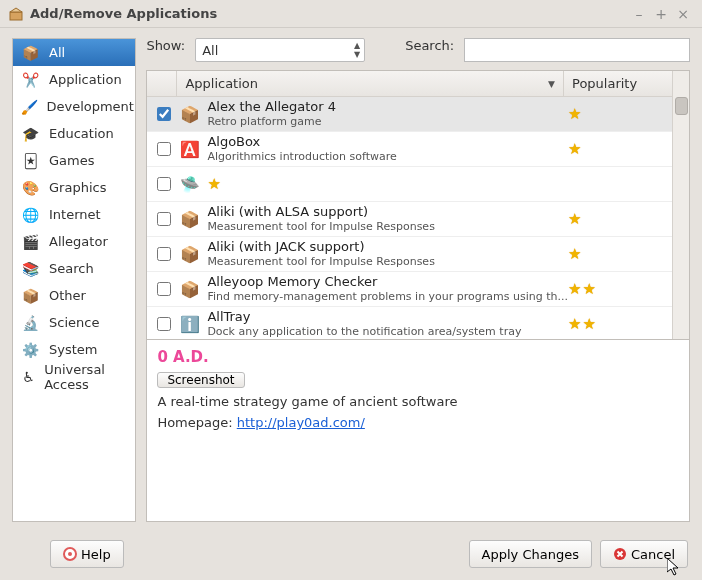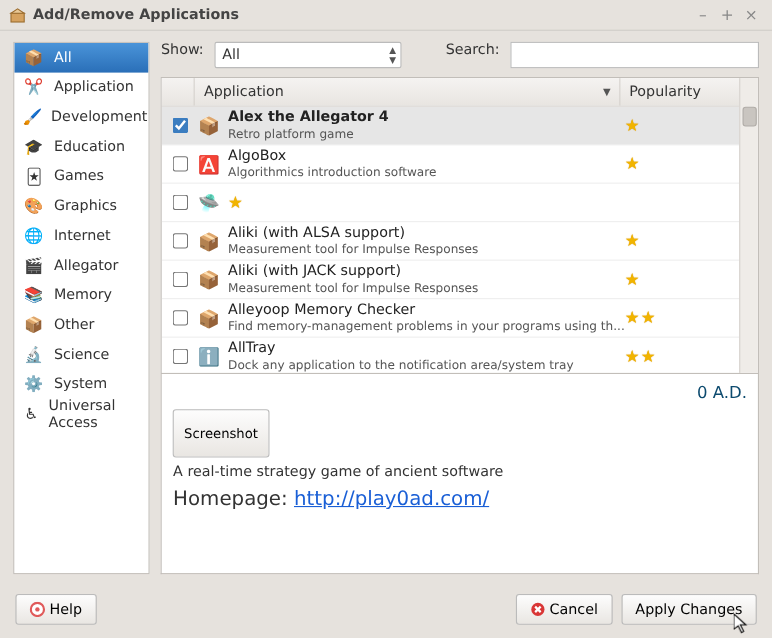--- a/index.html
+++ b/index.html
@@ -37,35 +37,35 @@
 .hcell .sort-tri { margin-left: auto; font-size: 9px; color: #555; }
 
 .list-rows { height: 243px; overflow: hidden; }
 .row { display: flex; align-items: center; height: 35px; border-bottom: 1px solid #eee; padding: 0 4px; }
 .row.selected { background: #e6e6e6; }
 .row .rchk { width: 26px; display: flex; justify-content: center; }
 .row .rchk input { width: 14px; height: 14px; }
 .row .ricon { width: 26px; height: 26px; margin-right: 4px; display: flex; align-items: center; justify-content: center; font-size: 16px; }
 .row .rtext { flex: 1; display: flex; flex-direction: column; line-height: 15px; overflow: hidden; }
 .row .rtext .rname { font-size: 13px; color: #222; white-space: nowrap; overflow: hidden; text-overflow: ellipsis; }
-.row.selected .rtext .rname { font-weight: bold; }
+.row.selected .rtext .rname { font-weight: normal; }
 .row .rtext .rdesc { font-size: 11px; color: #555; white-space: nowrap; overflow: hidden; text-overflow: ellipsis; }
 .row .rpop { width: 100px; display: flex; align-items: center; gap: 1px; font-size: 15px; color: #f5a623; }
 
 .list-scroll { width: 17px; background: #efece8; border-left: 1px solid #d5d1cc; position: relative; }
 .list-scroll .thumb { position: absolute; top: 26px; left: 2px; width: 13px; height: 18px; background: #c9c5c0; border: 1px solid #b0aca7; border-radius: 3px; }
 
 .detail { border: 1px solid #c2beb9; border-top: none; background: #fff; flex: 1; padding: 8px 10px; display: flex; flex-direction: column; gap: 6px; }
-.detail .dtitle { font-weight: normal; font-size: 15px; color: #0c4a6e; text-align: right; }
-.detail .dbtn { width: fit-content; padding: 14px 9px; border: 1px solid #bbb; background: linear-gradient(#fdfdfd,#e9e6e2); border-radius: 3px; font-size: 12px; cursor: pointer; }
+.detail .dtitle { font-weight: bold; font-size: 15px; color: #ec4899; }
+.detail .dbtn { width: fit-content; padding: 0 9px; border: 1px solid #bbb; background: linear-gradient(#fdfdfd,#e9e6e2); border-radius: 3px; font-size: 12px; cursor: pointer; }
 .detail .ddesc { font-size: 13px; color: #333; }
-.detail .dhome { font-size: 18px; color: #333; }
+.detail .dhome { font-size: 13px; color: #333; }
 .detail .dhome a { color: #1a5fd6; text-decoration: underline; }
 
-.footer { height: 48px; display: flex; align-items: center; padding: 0 14px 4px; gap: 8px; }
+.footer { height: 48px; display: flex; align-items: center; padding: 0 14px 4px; gap: 8px; margin-left: 36px; }
 .footer .fspacer { flex: 1; }
 .btn { height: 28px; padding: 0 12px; border: 1px solid #bbb; background: linear-gradient(#fdfdfd,#e9e6e2); border-radius: 3px; display: flex; align-items: center; gap: 4px; font-size: 13px; cursor: pointer; }
 .btn .bico { width: 14px; height: 14px; display: flex; align-items: center; justify-content: center; }
 
 .star { color: #f1b400; text-shadow: 0 0 1px #d08c00; }
 .chk-mark { accent-color: #3b7dc0; }
 
 .cursor { position: fixed; left: 667px; top: 558px; pointer-events: none; }
 </style>
 </head>
@@ -117,21 +117,21 @@
           <div class="sidebar-item">
             <span class="cat-icon">🌐</span>
             <span class="cat-label">Internet</span>
           </div>
           <div class="sidebar-item">
             <span class="cat-icon">🎬</span>
             <span class="cat-label">Allegator</span>
           </div>
           <div class="sidebar-item">
             <span class="cat-icon">📚</span>
-            <span class="cat-label">Memory</span>
+            <span class="cat-label">Search</span>
           </div>
           <div class="sidebar-item">
             <span class="cat-icon">📦</span>
             <span class="cat-label">Other</span>
           </div>
           <div class="sidebar-item">
             <span class="cat-icon">🔬</span>
             <span class="cat-label">Science</span>
           </div>
           <div class="sidebar-item">
@@ -288,30 +288,30 @@
       <span class="bico">
           <svg viewBox="0 0 14 14" width="14" height="14">
             <circle cx="7" cy="7" r="6" fill="#fff" stroke="#e05a5a" stroke-width="2"></circle>
             <circle cx="7" cy="7" r="2" fill="#e05a5a"></circle>
           </svg>
         </span>
       <span>Help</span>
     </button>
     <div class="fspacer"></div>
     <button class="btn">
+      <span>Apply Changes</span>
+    </button>
+    <button class="btn">
       <span class="bico">
           <svg viewBox="0 0 14 14" width="14" height="14">
             <circle cx="7" cy="7" r="6" fill="#d93636"></circle>
             <path d="M4.5 4.5 L9.5 9.5 M9.5 4.5 L4.5 9.5" stroke="#fff" stroke-width="2"></path>
           </svg>
         </span>
       <span>Cancel</span>
     </button>
-    <button class="btn">
-      <span>Apply Changes</span>
-    </button>
   </div>
 
 </div>
 
 <svg class="cursor" width="16" height="20" viewBox="0 0 16 20">
     <polygon points="0,0 0,14 4,11 7,17 9,16 6,10 11,10" fill="#fff" stroke="#000" stroke-width="1"></polygon>
   </svg>
 
 </body></html>

